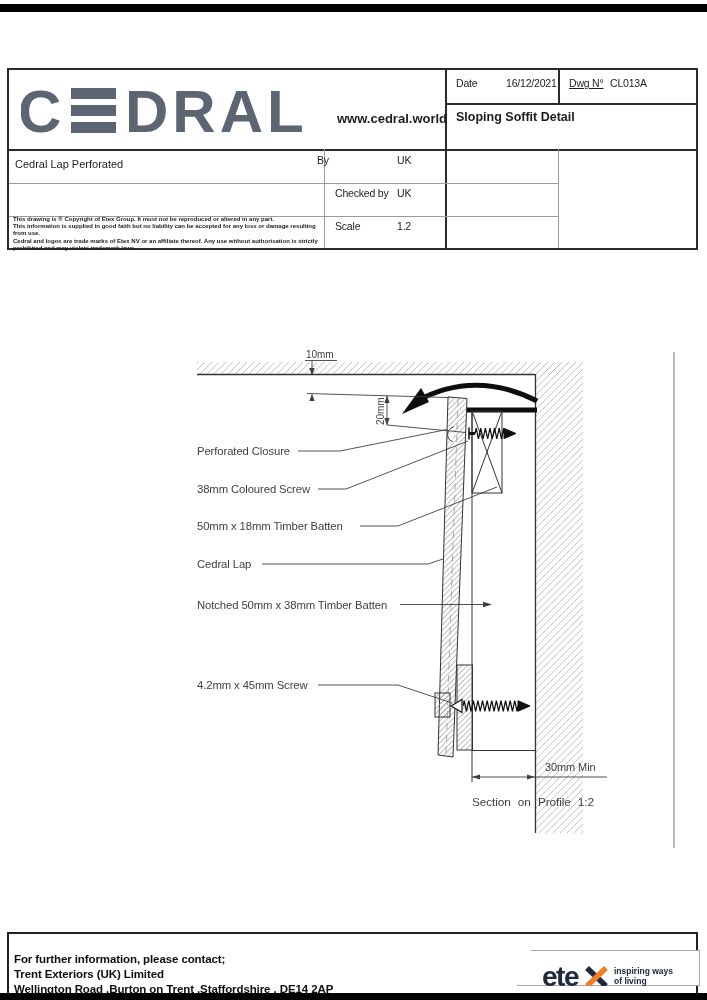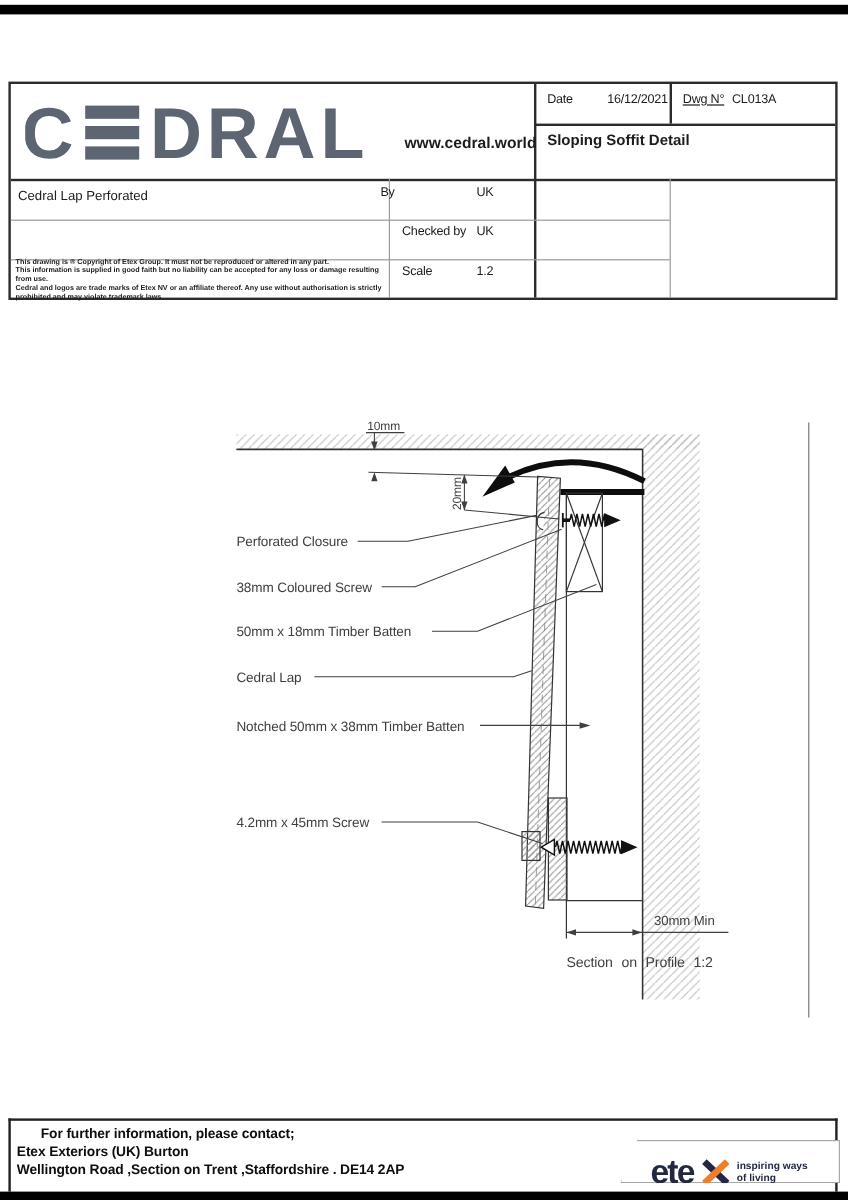--- a/index.html
+++ b/index.html
@@ -19,21 +19,21 @@
   .copyright{position:absolute;left:4px;top:146px;width:315px;font-size:6px;line-height:7.2px;font-weight:600;color:#222;}
 
   
   .drawing{position:absolute;left:0;top:0;width:707px;height:1000px;}
   .drawing text{font-family:"Liberation Sans",sans-serif;fill:#3f3f3f;font-size:11.3px;letter-spacing:-0.1px;}
   .drawing .dim{font-size:10px;}
 
   
   .fb{position:absolute;left:7px;top:932px;width:691px;height:61px;border:2px solid #222;border-bottom:none;box-sizing:border-box;}
   .fb p{margin:0;padding:0 0 0 5px;font-size:11.5px;font-weight:bold;line-height:15.1px;color:#0e0e0e;letter-spacing:-0.1px;}
-  .fb p:first-child{padding-top:4px;margin-left:20px;}
+  .fb p:first-child{padding-top:18px;}
 
   .etexbox{position:absolute;left:517px;top:950px;width:183px;height:36px;background:#fff;
            border:1px solid #a8a8a8;box-sizing:border-box;z-index:5;
            clip-path:polygon(14px 0,100% 0,100% 100%,0 100%);}
   .etexbox svg{position:absolute;left:24px;top:8px;}
 </style>
 </head>
 <body>
 
 <div class="page">
@@ -192,22 +192,22 @@
     <text x="197" y="530">50mm x 18mm Timber Batten</text>
     <text x="197" y="568">Cedral Lap</text>
     <text x="197" y="609">Notched 50mm x 38mm Timber Batten</text>
     <text x="197" y="689">4.2mm x 45mm Screw</text>
 
     <text x="472" y="806" style="word-spacing:4px;font-size:11.8px">Section on Profile 1:2</text>
   </svg>
 
   <div class="fb">
     <p>For further information, please contact;</p>
-    <p>Etex Exteriors (UK) Burton</p>
-    <p>Wellington Road ,Section on Trent ,Staffordshire . DE14 2AP</p>
+    <p>Trent Exteriors (UK) Limited</p>
+    <p>Wellington Road ,Burton on Trent ,Staffordshire . DE14 2AP</p>
   </div>
 
   <div class="bar bottombar"></div>
 
   <div class="etexbox">
     <svg width="150" height="34" viewBox="0 0 150 34">
       <text x="0" y="27" font-size="28" font-weight="bold" letter-spacing="-1.5" fill="#20293f" font-family="Liberation Sans,sans-serif">ete</text>
       <g stroke-width="5.5">
         <line x1="45" y1="9" x2="64" y2="27" stroke="#20293f"></line>
         <line x1="45" y1="27" x2="64" y2="9" stroke="#f07e26"></line>

